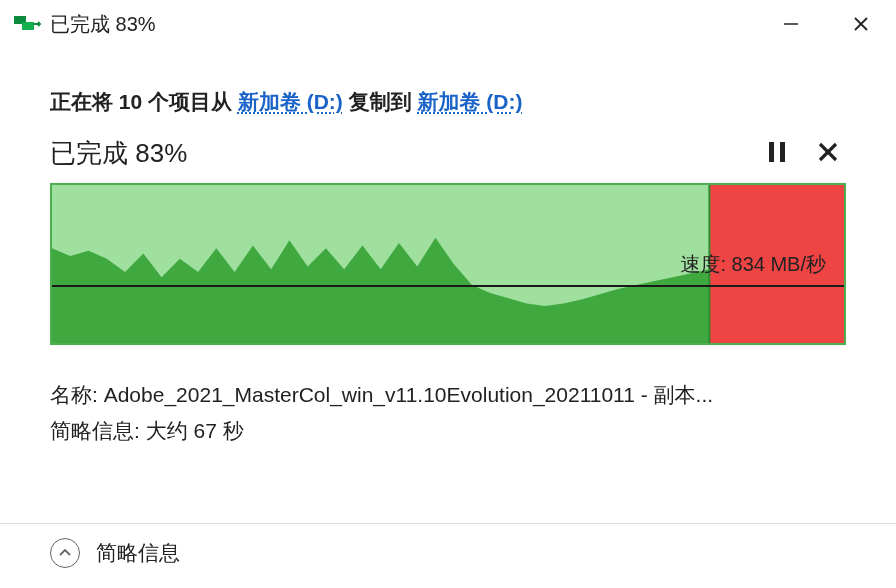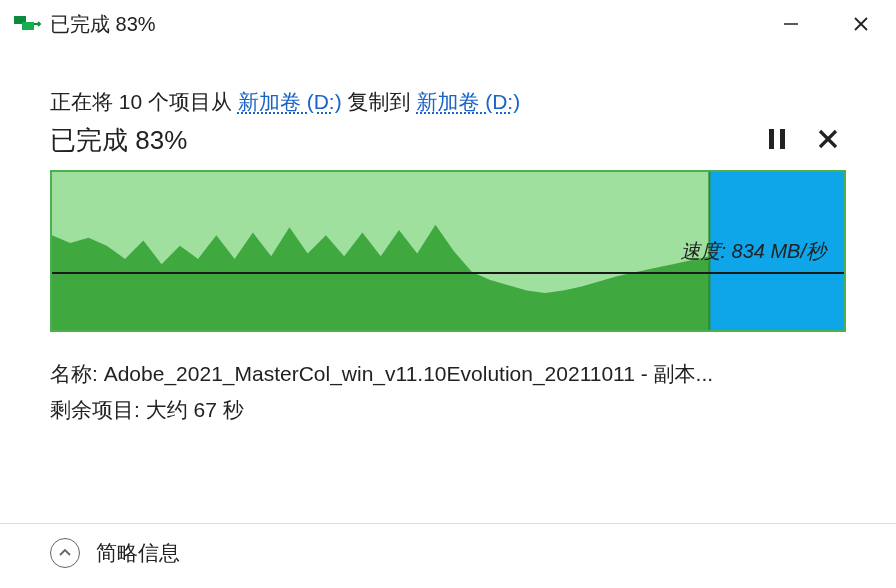--- a/index.html
+++ b/index.html
@@ -22,37 +22,36 @@
   .win-controls { display: flex; height: 100%; }
   .win-btn {
     width: 70px; height: 100%;
     display: flex; align-items: center; justify-content: center;
     cursor: pointer; font-size: 16px;
   }
   .win-btn svg { display: block; }
 
   .content { padding: 40px 50px 0 50px; }
 
-  .copy-line { font-size: 21px; color: #222; margin-bottom: 7px; }
+  .copy-line { font-size: 21px; color: #222; margin-bottom: 20px; font-weight: bold; }
   .copy-line .link { color: #1a63c8; text-decoration: underline dotted; text-underline-offset: 3px; }
 
   .progress-row { display: flex; align-items: center; justify-content: space-between; margin-bottom: 12px; }
   .progress-text { font-size: 26px; color: #222; }
   .prog-controls { display: flex; gap: 32px; align-items: center; padding-right: 8px; }
   .prog-btn { cursor: pointer; }
 
   .chart {
     width: 100%;
     height: 162px;
     border: 2px solid #4caf50;
-    background: #0ea5e9;
+    background: #ef4444;
     position: relative;
-    margin-bottom: 24px;
+    margin-bottom: 32px;
     overflow: hidden;
-    font-style: italic;
   }
   .chart svg { position: absolute; inset: 0; width: 100%; height: 100%; }
   .speed-label {
     position: absolute;
     right: 18px; top: 50%;
     transform: translateY(-50%);
     font-size: 20px; color: #222;
     z-index: 3;
   }
   .midline {
@@ -139,21 +138,21 @@
           <line x1="655.6999999999999" x2="655.6999999999999" y1="0" y2="158" stroke="#2e8b2e" stroke-width="2"></line>
         </svg>
       <div class="midline"></div>
       <div class="speed-label">
         <span>速度:</span> <span>834 MB/秒</span>
       </div>
     </div>
 
     <div class="details">
       <div><span class="label">名称:</span> <span>Adobe_2021_MasterCol_win_v11.10Evolution_20211011 - 副本...</span></div>
-      <div><span class="label">剩余项目:</span> <span>大约 67 秒</span></div>
+      <div><span class="label">简略信息:</span> <span>大约 67 秒</span></div>
     </div>
   </div>
 
   <div class="footer">
     <span class="chevron-circle">
       <svg width="14" height="14">
           <path d="M2 9 L7 4 L12 9" stroke="#666" stroke-width="1.8" fill="none"></path>
         </svg>
     </span>
     <span class="footer-text">简略信息</span>

